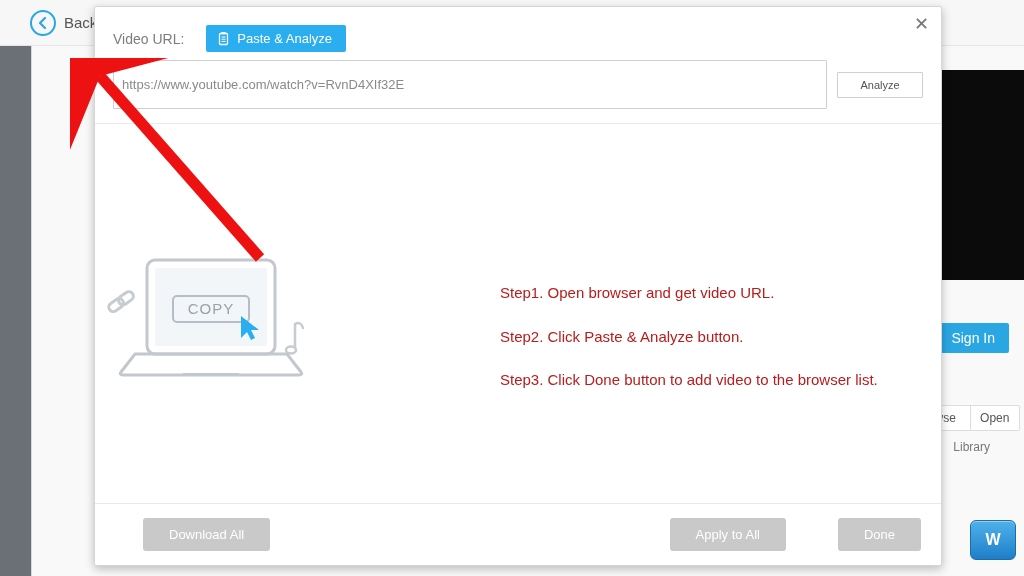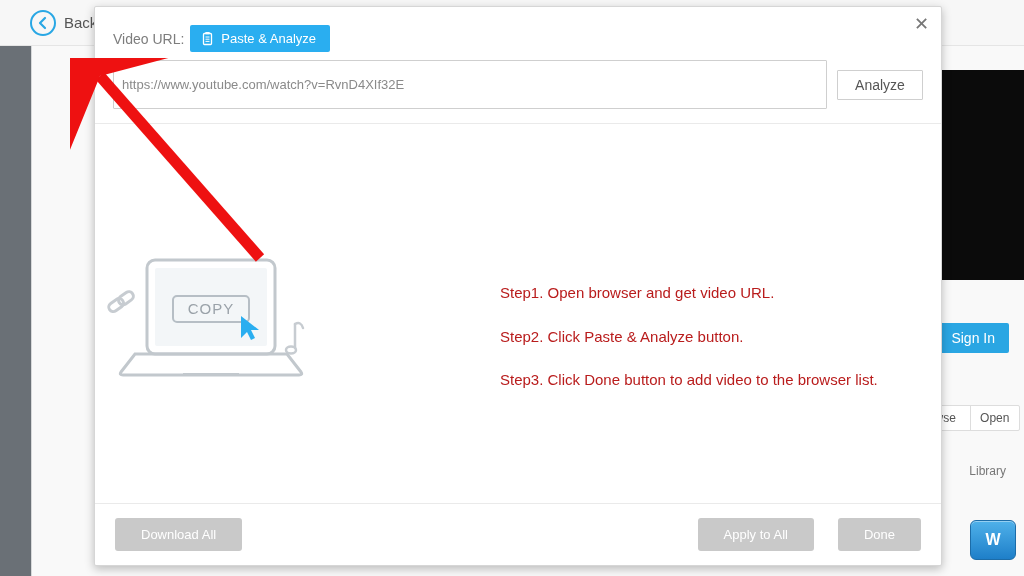--- a/index.html
+++ b/index.html
@@ -34,21 +34,21 @@
     font-size: 14px; cursor: pointer; border-radius: 2px;
   }
   .small-buttons {
     position: absolute; top: 405px; right: 4px; width: 100px;
     display: flex; border: 1px solid #ddd; border-radius: 2px; overflow: hidden;
     background: #fff; font-size: 12px; color: #555;
   }
   .small-buttons div { flex: 1; text-align: center; padding: 5px 2px; }
   .small-buttons div:first-child { border-right: 1px solid #ddd; }
   .lib-label {
-    position: absolute; top: 440px; right: 18px; font-size: 12px; color: #777; margin-top: 24px;
+    position: absolute; top: 440px; right: 34px; font-size: 12px; color: #777;
   }
   .glossy-btn {
     position: absolute; bottom: 16px; right: 8px; width: 46px; height: 40px;
     border-radius: 6px;
     background: linear-gradient(#4fb1ea, #1e7fc9);
     border: 1px solid #1c6ca8;
     color: #fff; font-weight: bold; font-size: 16px;
     display: flex; align-items: center; justify-content: center;
     box-shadow: inset 0 1px 0 rgba(255,255,255,0.4);
   }
@@ -57,41 +57,41 @@
     position: absolute; top: 6px; left: 94px; width: 848px; height: 560px;
     background: #fff; border: 1px solid #d6d6d6; border-radius: 2px;
     box-shadow: 0 3px 10px rgba(0,0,0,0.25);
     display: flex; flex-direction: column;
   }
   .close-x {
     position: absolute; top: 8px; right: 12px; cursor: pointer;
     color: #777; font-size: 18px; line-height: 1;
   }
   .url-row {
-    display: flex; align-items: center; padding: 18px 18px 8px 18px; gap: 6px;
+    display: flex; align-items: center; padding: 18px 18px 8px 18px; gap: 22px;
   }
   .url-label { color: #7d7d7d; font-size: 14px; }
   .paste-analyze {
     background: #2aaef0; color: #fff; border: none; padding: 6px 14px 6px 10px;
     font-size: 13px; border-radius: 2px; cursor: pointer;
     display: flex; align-items: center; gap: 7px;
   }
   .paste-analyze svg { display: block; }
 
   .input-row {
     display: flex; align-items: center; padding: 0 18px 14px 18px; gap: 10px;
     border-bottom: 1px solid #eaeaea;
   }
   .url-input {
     flex: 1; border: 1px solid #cfcfcf; padding: 16px 8px; font-size: 13px;
     color: #8a8a8a; border-radius: 1px;
   }
   .analyze-btn {
     width: 86px; border: 1px solid #cfcfcf; background: #fff; padding: 6px 0;
-    font-size: 14px; color: #555; border-radius: 1px; cursor: pointer;
+    font-size: 11px; color: #555; border-radius: 1px; cursor: pointer;
   }
 
   .center-area {
     flex: 1; position: relative; display: flex; flex-direction: row; align-items: center;
     padding-top: 70px;
   }
   .laptop-illus { width: 230px; height: 155px; position: relative; margin-bottom: 30px; }
 
   .steps {
     width: 100%; max-width: 560px; padding-left: 175px;
@@ -105,21 +105,21 @@
   }
 
   .footer {
     border-top: 1px solid #eaeaea; padding: 14px 20px;
     display: flex; align-items: center; justify-content: space-between;
   }
   .footer-left { display: flex; gap: 12px; }
   .footer-right { display: flex; gap: 24px; }
   .footer-btn {
     border: none; border-radius: 3px; padding: 9px 26px; font-size: 13px;
-    color: #fff; background: #c9c9c9; cursor: not-allowed;
+    color: #fff; background: #c9c9c9; cursor: not-allowed; margin-left: 28px;
   }
 </style>
 </head>
 <body>
 
 <div class="bg-app">
   <div class="topbar">
     <div class="back-btn">
       <span class="back-circle">
         <svg width="14" height="14" viewBox="0 0 14 14">

